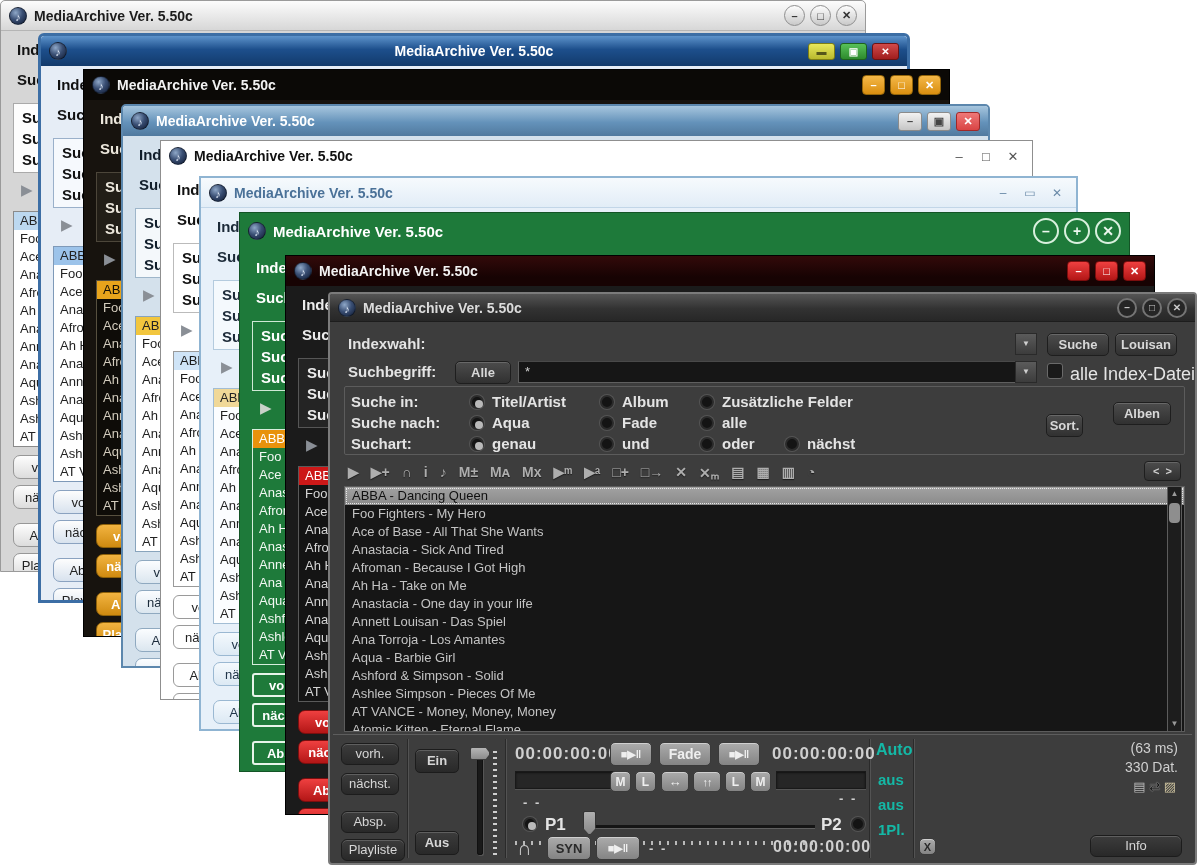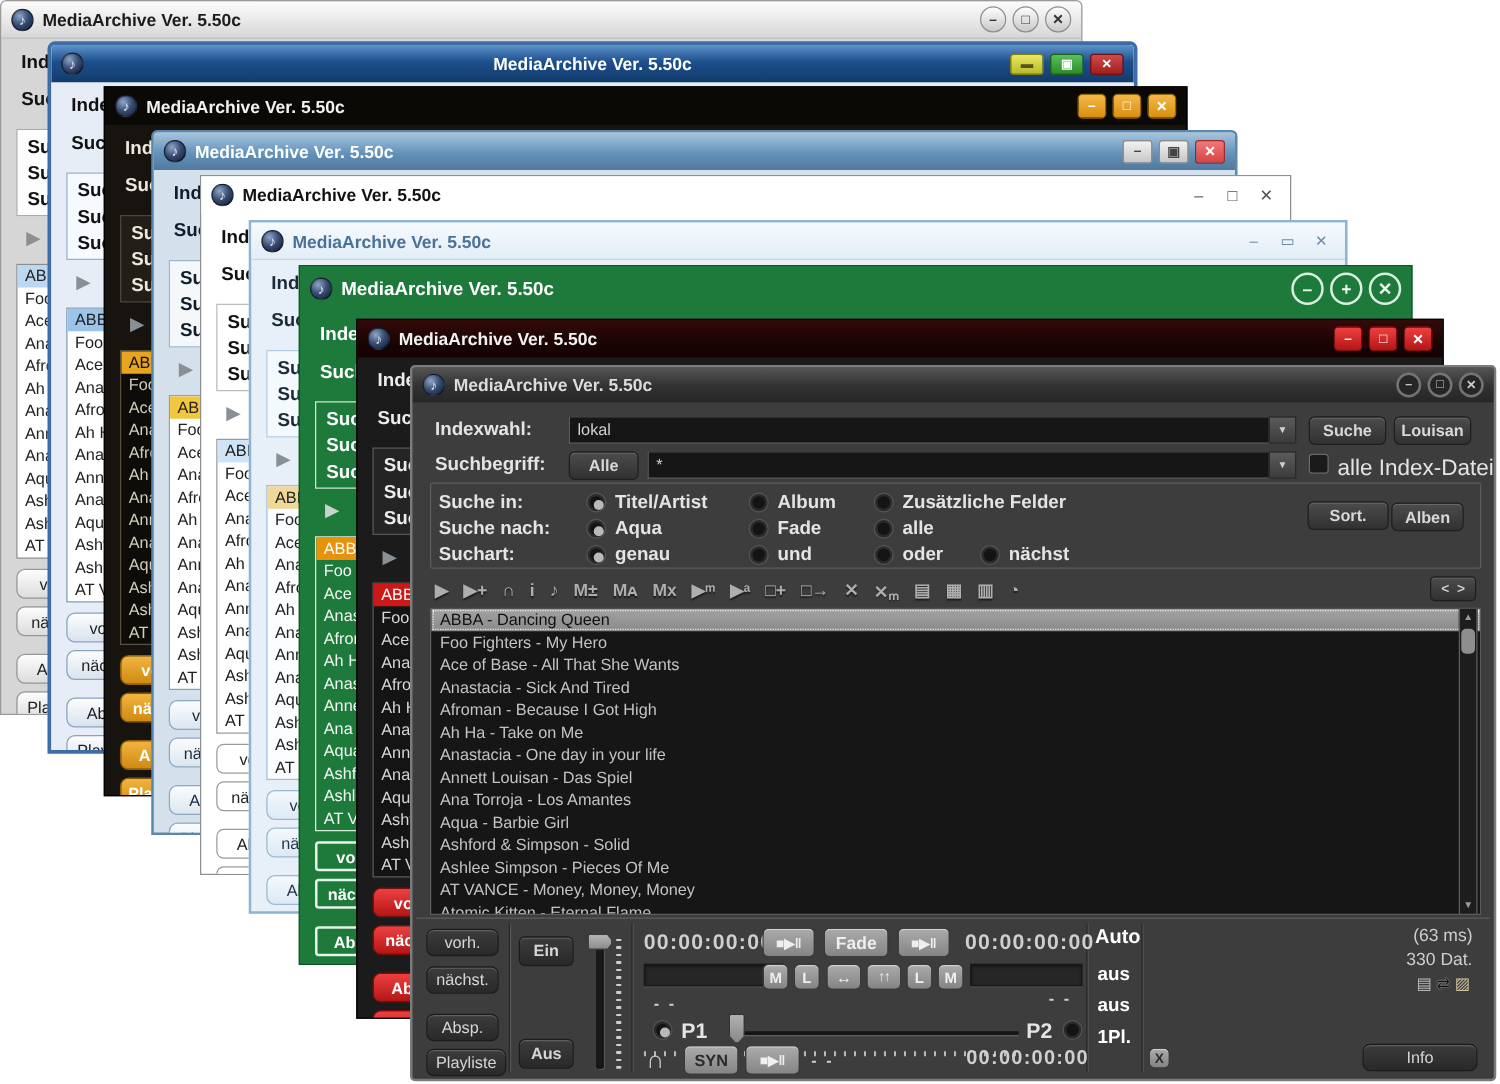--- a/index.html
+++ b/index.html
@@ -192,21 +192,21 @@
 
   .ptime { position:absolute; color:#cfcfcf; font-size:17px; font-weight:bold; letter-spacing:1px; white-space:nowrap; }
   .lightbtn { position:absolute; background:linear-gradient(#ababab,#848484); border:1px solid #3a3a3a;
     box-shadow:inset 0 1px 0 #cfcfcf; border-radius:5px; color:#efefef; font-weight:bold;
     text-align:center; display:flex; align-items:center; justify-content:center; cursor:default; }
   .pprog { position:absolute; height:18px; background:#262626; border:1px solid #191919; box-shadow:inset 0 1px 2px #111, 0 1px 0 #555; }
   .pdash { position:absolute; color:#cfcfcf; font-size:13px; font-weight:bold; letter-spacing:2px; }
   .hslider-line { position:absolute; height:3px; background:#151515; box-shadow:0 1px 0 #5f5f5f; }
   .hslider-handle { position:absolute; width:13px; height:24px; background:linear-gradient(#b0b0b0,#888); border:1px solid #333; border-radius:2px; clip-path:polygon(0 0,100% 0,100% 70%,50% 100%,0 70%); }
   .hticks { position:absolute; height:4px; background:repeating-linear-gradient(90deg,#b9b9b9 0 2px, transparent 2px 8px); }
-  .statuslbl { position:absolute; font-weight:bold; color:#ffffff; white-space:nowrap; }
+  .statuslbl { position:absolute; font-weight:bold; color:#14b8a6; white-space:nowrap; }
   .smallicons { position:absolute; font-size:13px; white-space:nowrap; }
   .headph { position:absolute; color:#c9c9c9; font-size:20px; font-weight:bold; }
 </style>
 </head>
 <body>
 
 <div id="stage">
 
   <div class="window bgwin t-gray" style="left: 0px; top: 0px; width: 866px; height: 572px; z-index: 1;">
     <div class="titlebar">
@@ -558,21 +558,20 @@
       <span class="title">MediaArchive Ver. 5.50c</span>
       <span class="winbtns">
         <span class="wb">–</span>
         <span class="wb">□</span>
         <span class="wb">✕</span>
       </span>
     </div>
     <div class="fbody">
 
       <div class="flabel" style="left:18px;top:13px">Indexwahl:</div>
-      <div class="field" style="left:125px;top:11px;width:561px">lokal</div>
       <div class="droparrow" style="left:685px;top:11px">▼</div>
       <div class="dbtn" style="left:717px;top:11px;width:62px">Suche</div>
       <div class="dbtn" style="left:785px;top:11px;width:62px">Louisan</div>
 
       <div class="flabel" style="left:18px;top:41px">Suchbegriff:</div>
       <div class="dbtn" style="left:125px;top:39px;width:56px">Alle</div>
       <div class="field" style="left:188px;top:39px;width:498px">*</div>
       <div class="droparrow" style="left:685px;top:39px">▼</div>
       <div class="fcheck" style="left:717px;top:41px"></div>
       <div class="flabel" style="left:740px;top:42px;font-size:18px;font-weight:normal">alle Index-Dateien</div>
@@ -597,21 +596,21 @@
         <div class="flabel" style="left:6px;top:48px">Suchart:</div>
         <span class="radio on" style="left:125px;top:50px"></span>
         <span class="optlabel" style="left:147px;top:48px">genau</span>
         <span class="radio" style="left:255px;top:50px"></span>
         <span class="optlabel" style="left:277px;top:48px">und</span>
         <span class="radio" style="left:355px;top:50px"></span>
         <span class="optlabel" style="left:377px;top:48px">oder</span>
         <span class="radio" style="left:440px;top:50px"></span>
         <span class="optlabel" style="left:462px;top:48px">nächst</span>
 
-        <div class="dbtn" style="left:701px;top:14px;width:65px;position:absolute">Sort.</div>
+        <div class="dbtn" style="left:701px;top:27px;width:37px;position:absolute">Sort.</div>
         <div class="dbtn" style="left:768px;top:15px;width:58px;position:absolute">Alben</div>
       </div>
 
       <div class="ftoolbar">
           <span class="tbi">▶</span>
           <span class="tbi">▶+</span>
           <span class="tbi">∩</span>
           <span class="tbi">i</span>
           <span class="tbi">♪</span>
           <span class="tbi">M±</span>

